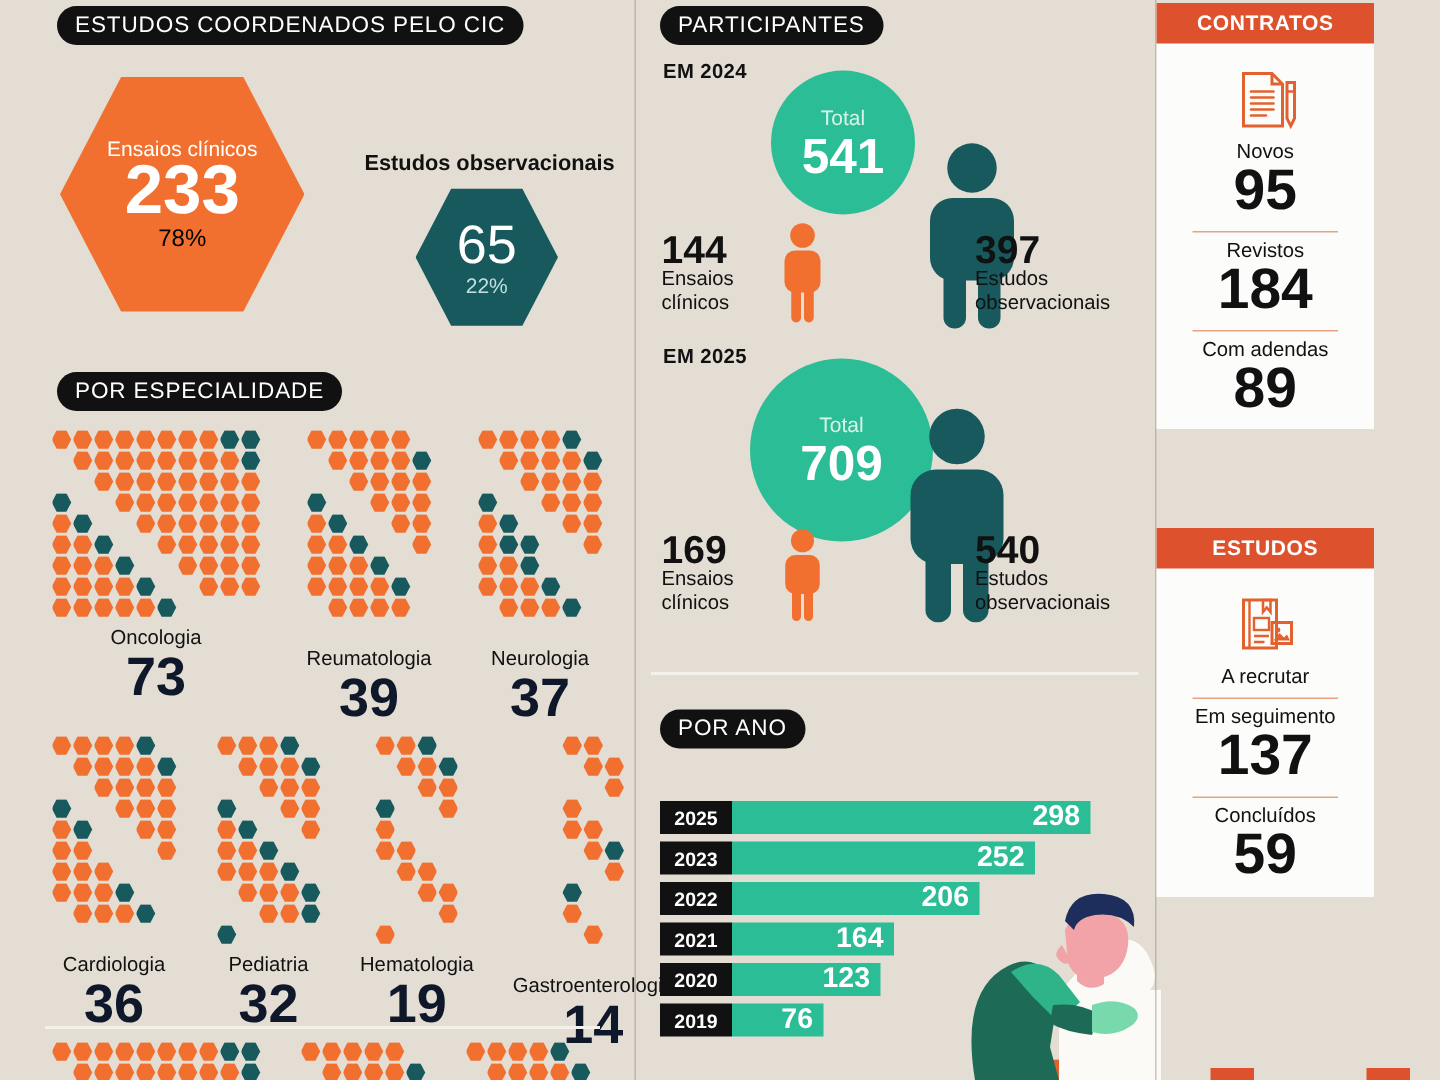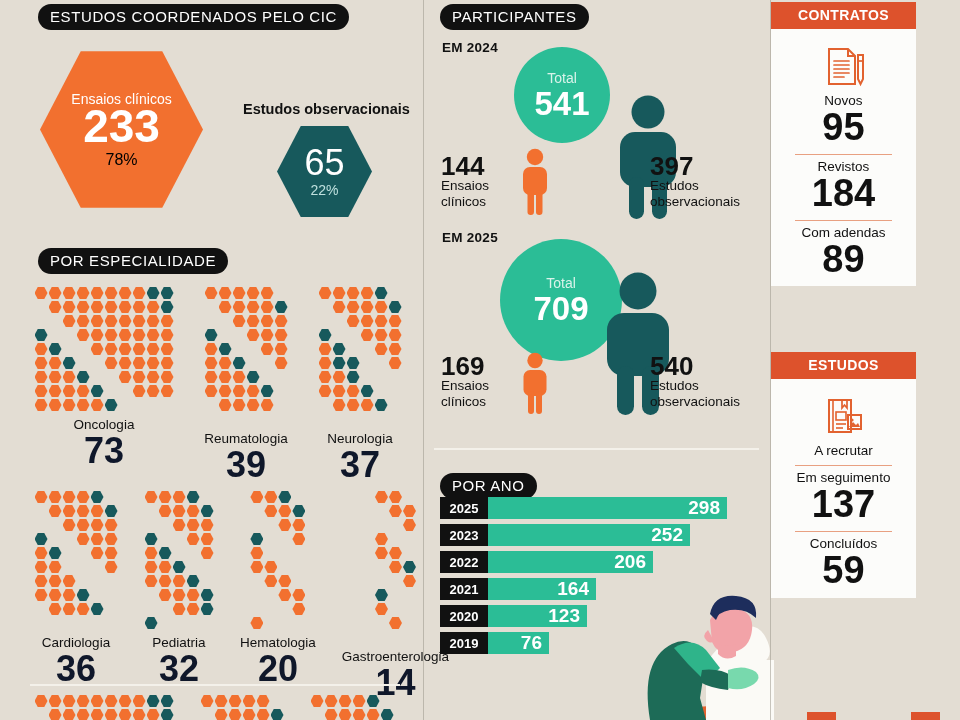--- a/index.html
+++ b/index.html
@@ -57,21 +57,21 @@
   .yrlabel{position:absolute;font-size:13.5px;font-weight:700;letter-spacing:.02em;color:#111;}
   .circle{position:absolute;border-radius:50%;background:#2bbd96;
     display:flex;flex-direction:column;align-items:center;justify-content:center;}
   .circle .t{color:#d9f3ea;font-size:14px;line-height:1;margin-bottom:2px;}
   .circle .n{color:#fff;font-size:33px;font-weight:700;line-height:1;}
   .person{position:absolute;}
   .statnum{position:absolute;font-size:26px;font-weight:700;line-height:1;color:#111;}
   .statlbl{position:absolute;font-size:13.5px;line-height:1.18;color:#111;}
 
   .ano-tag{position:absolute;left:16px;top:473px;}
-  .bars{position:absolute;left:16px;top:496px;width:320px;}
+  .bars{position:absolute;left:16px;top:533px;width:320px;}
   .barrow{display:flex;align-items:center;height:24px;margin-bottom:3px;}
   .baryear{background:#111;color:#fff;font-size:13px;font-weight:700;
     width:48px;height:22px;display:flex;align-items:center;justify-content:center;flex:none;}
   .bar{height:22px;background:#2bbd96;display:flex;align-items:center;
     justify-content:flex-end;color:#fff;font-weight:700;font-size:19px;padding-right:7px;
     box-sizing:border-box;}
 
   
   .col3{position:absolute;left:771px;top:0;width:145px;height:720px;}
   .card{position:absolute;left:0;width:145px;background:#fcfcfa;}
@@ -486,21 +486,21 @@
             <div class="dot" style="background: transparent;"></div>
             <div class="dot" style="background: transparent;"></div>
             <div class="dot" style="background: transparent;"></div>
             <div class="dot o"></div>
             <div class="dot o"></div>
             <div class="dot" style="background: transparent;"></div>
             <div class="dot" style="background: transparent;"></div>
             <div class="dot" style="background: transparent;"></div>
           </div>
           <div class="spec-name">Hematologia</div>
-          <div class="spec-val">20</div>
+          <div class="spec-val">19</div>
         </div>
         <div class="spec">
           <div class="grid" style="width: 42px;">
             <div class="dot o"></div>
             <div class="dot o"></div>
             <div class="dot" style="background: transparent;"></div>
             <div class="dot" style="background: transparent;"></div>
             <div class="dot o"></div>
             <div class="dot o"></div>
             <div class="dot" style="background: transparent;"></div>

